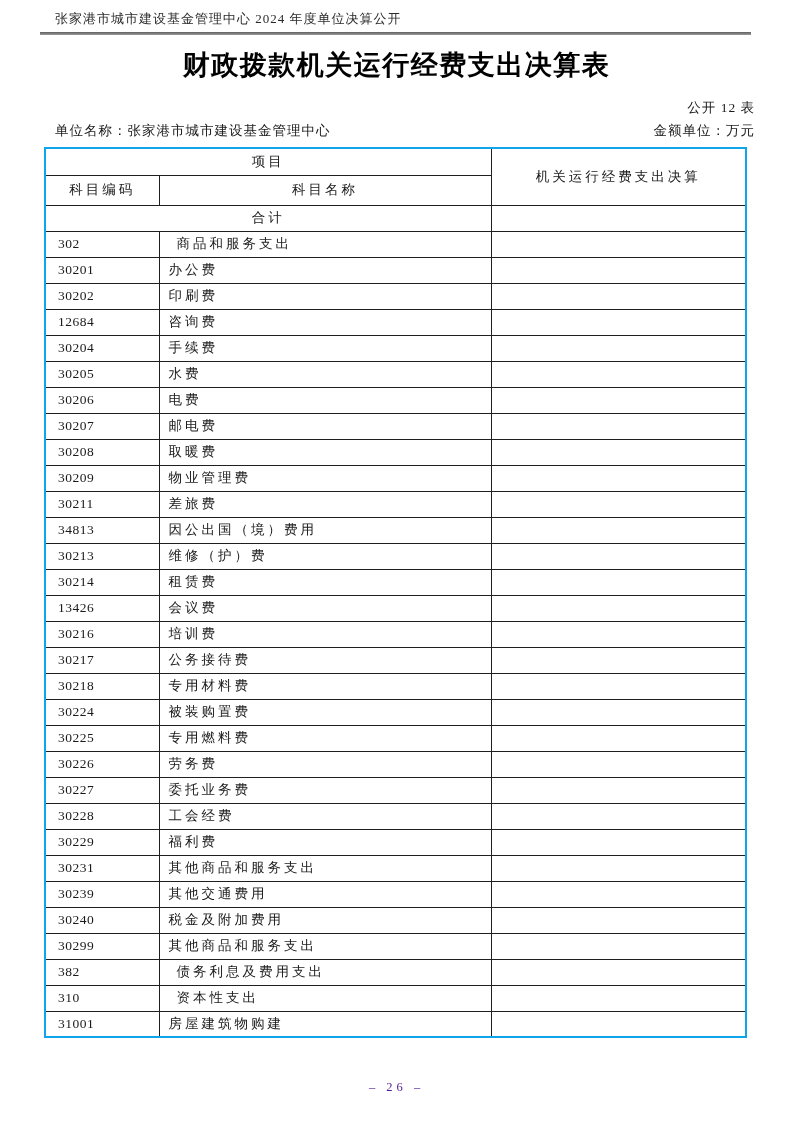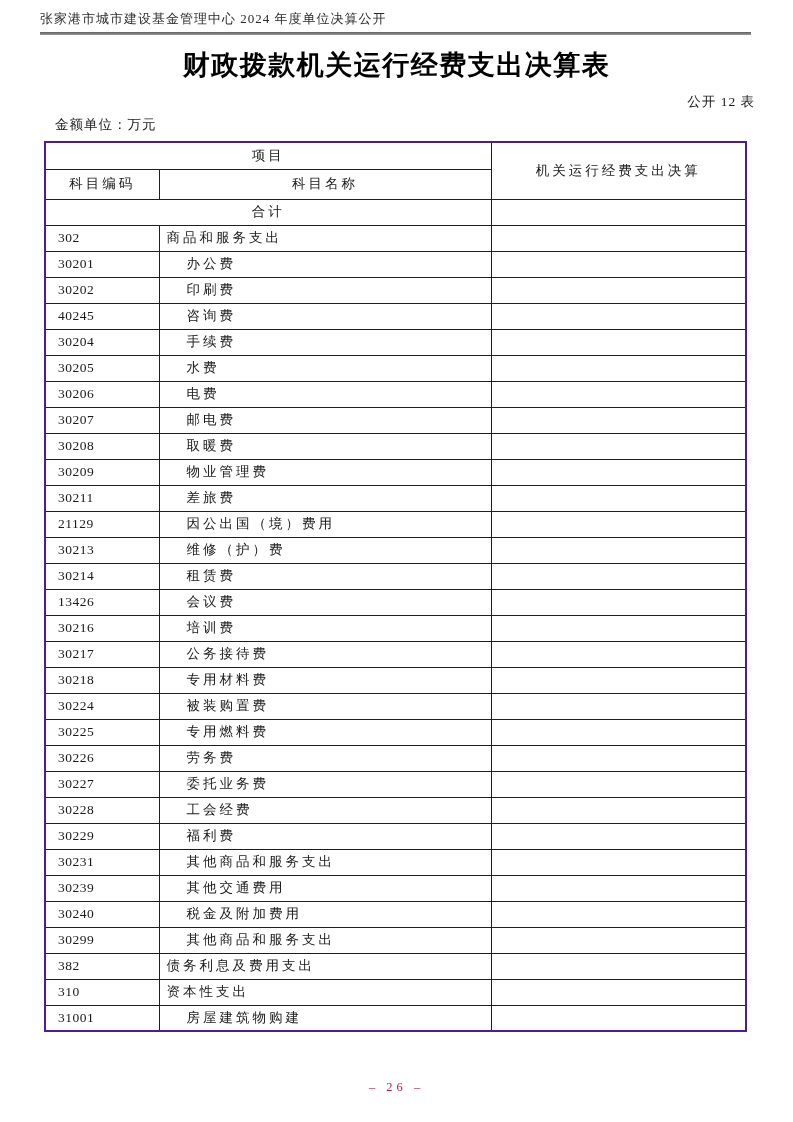--- a/index.html
+++ b/index.html
@@ -10,20 +10,21 @@
     margin: 0 auto;
     position: relative;
     font-family: "Liberation Serif", "DejaVu Serif", serif;
     color: #1a1a1a;
     overflow: hidden;
   }
 
   
   .doc-header {
     padding: 9px 42px 0 40px;
+    margin-left: 15px;
   }
   .doc-header-text {
     font-size: 13px;
     letter-spacing: 1px;
     color: #2b2b2b;
   }
   .doc-header-rule {
     margin: 4px 42px 0 40px;
     height: 3px;
     background: linear-gradient(#5f5f5f, #9a9a9a);
@@ -32,21 +33,21 @@
   
   .doc-title {
     margin-top: 12px;
     text-align: center;
     font-size: 27px;
     font-weight: bold;
     letter-spacing: 1.5px;
     color: #000;
   }
   .table-number-line {
-    margin: 10px 38px 0 0;
+    margin: 16px 38px 0 0;
     text-align: right;
     font-size: 13.5px;
     letter-spacing: 1px;
   }
   .meta-line {
     margin: 5px 38px 0 55px;
     display: flex;
     justify-content: space-between;
     font-size: 13.5px;
     letter-spacing: 1px;
@@ -56,21 +57,21 @@
   table.budget-table {
     margin: 7px 0 0 44px;
     width: 701px;
     table-layout: fixed;
     border-collapse: collapse;
   }
   table.budget-table col.c-code  { width: 114px; }
   table.budget-table col.c-name  { width: 332px; }
   table.budget-table col.c-value { width: 255px; }
 
-  table.budget-table { border: 2px solid #4c1d95; }
+  table.budget-table { border: 2px solid #0ea5e9; }
   table.budget-table th,
   table.budget-table td {
     border: 1px solid #1f1f1f;
     font-size: 13.5px;
     font-weight: normal;
     vertical-align: middle;
     background: #fff;
     overflow: hidden;
     white-space: nowrap;
   }
@@ -83,52 +84,53 @@
     letter-spacing: 3px;
   }
   td.code {
     text-align: left;
     padding-left: 12px;
     font-size: 13.5px;
     letter-spacing: 0.5px;
   }
   td.name {
     text-align: left;
-    padding-left: 7px;
+    padding-left: 17px;
     letter-spacing: 3px;
   }
-  td.name.indent { padding-left: 27px; }
+  td.name.indent { padding-left: 9px; }
   td.value { }
   .bold { font-weight: bold; }
 
   
   .doc-footer {
     position: absolute;
     left: 0;
     width: 100%;
     top: 1080px;
     text-align: center;
     font-size: 12.5px;
     letter-spacing: 4px;
-    color: #be185d;
+    color: #4c1d95;
   }
 </style>
 </head>
 <body>
 
 <div class="doc-header">
   <span class="doc-header-text">张家港市城市建设基金管理中心 2024 年度单位决算公开</span>
 </div>
 <div class="doc-header-rule"></div>
 
 <div class="doc-title">财政拨款机关运行经费支出决算表</div>
 
 <div class="table-number-line">公开 12 表</div>
 
 <div class="meta-line">
+  <span>单位名称：张家港市城市建设基金管理中心</span>
   <span>金额单位：万元</span>
 </div>
 
 <table class="budget-table">
   <colgroup>
     <col class="c-code">
     <col class="c-name">
     <col class="c-value">
   </colgroup>
   <thead>
@@ -155,21 +157,21 @@
         <td class="code">30201</td>
         <td class="name indent">办公费</td>
         <td class="value"></td>
       </tr>
       <tr>
         <td class="code">30202</td>
         <td class="name indent">印刷费</td>
         <td class="value"></td>
       </tr>
       <tr>
-        <td class="code">40245</td>
+        <td class="code">12684</td>
         <td class="name indent">咨询费</td>
         <td class="value"></td>
       </tr>
       <tr>
         <td class="code">30204</td>
         <td class="name indent">手续费</td>
         <td class="value"></td>
       </tr>
       <tr>
         <td class="code">30205</td>
@@ -195,21 +197,21 @@
         <td class="code">30209</td>
         <td class="name indent">物业管理费</td>
         <td class="value"></td>
       </tr>
       <tr>
         <td class="code">30211</td>
         <td class="name indent">差旅费</td>
         <td class="value"></td>
       </tr>
       <tr>
-        <td class="code">21129</td>
+        <td class="code">34813</td>
         <td class="name indent">因公出国（境）费用</td>
         <td class="value"></td>
       </tr>
       <tr>
         <td class="code">30213</td>
         <td class="name indent">维修（护）费</td>
         <td class="value"></td>
       </tr>
       <tr>
         <td class="code">30214</td>

